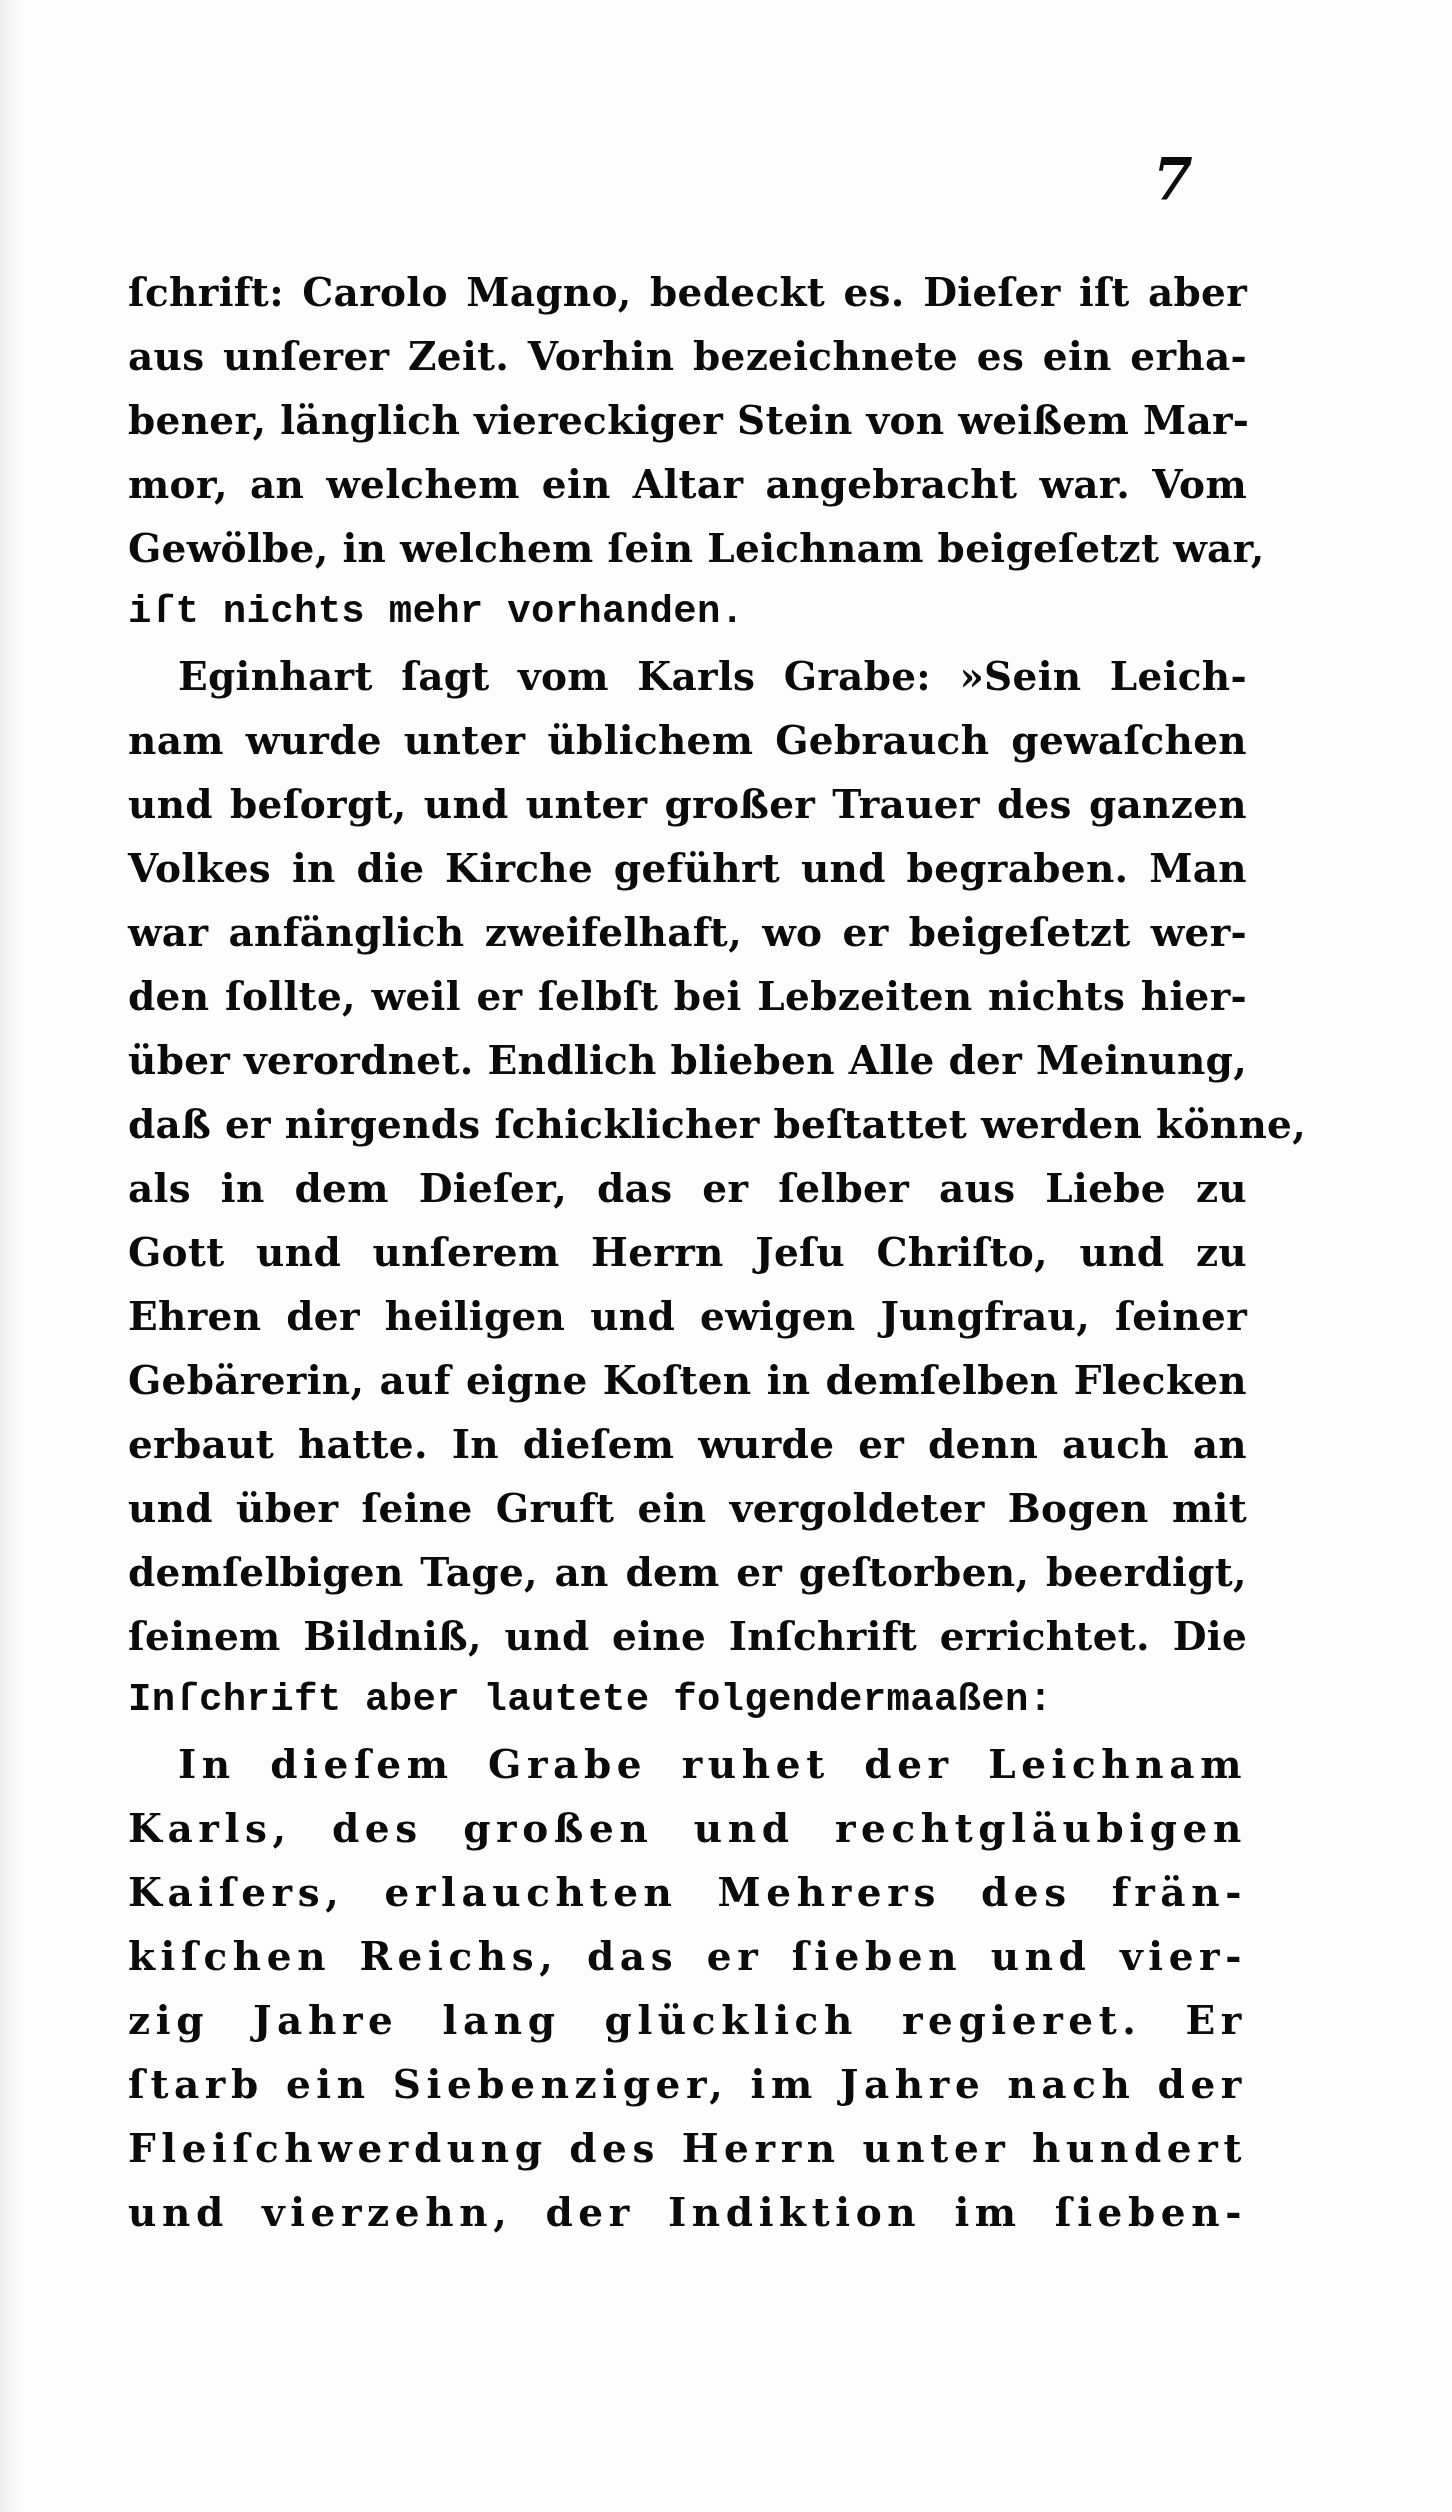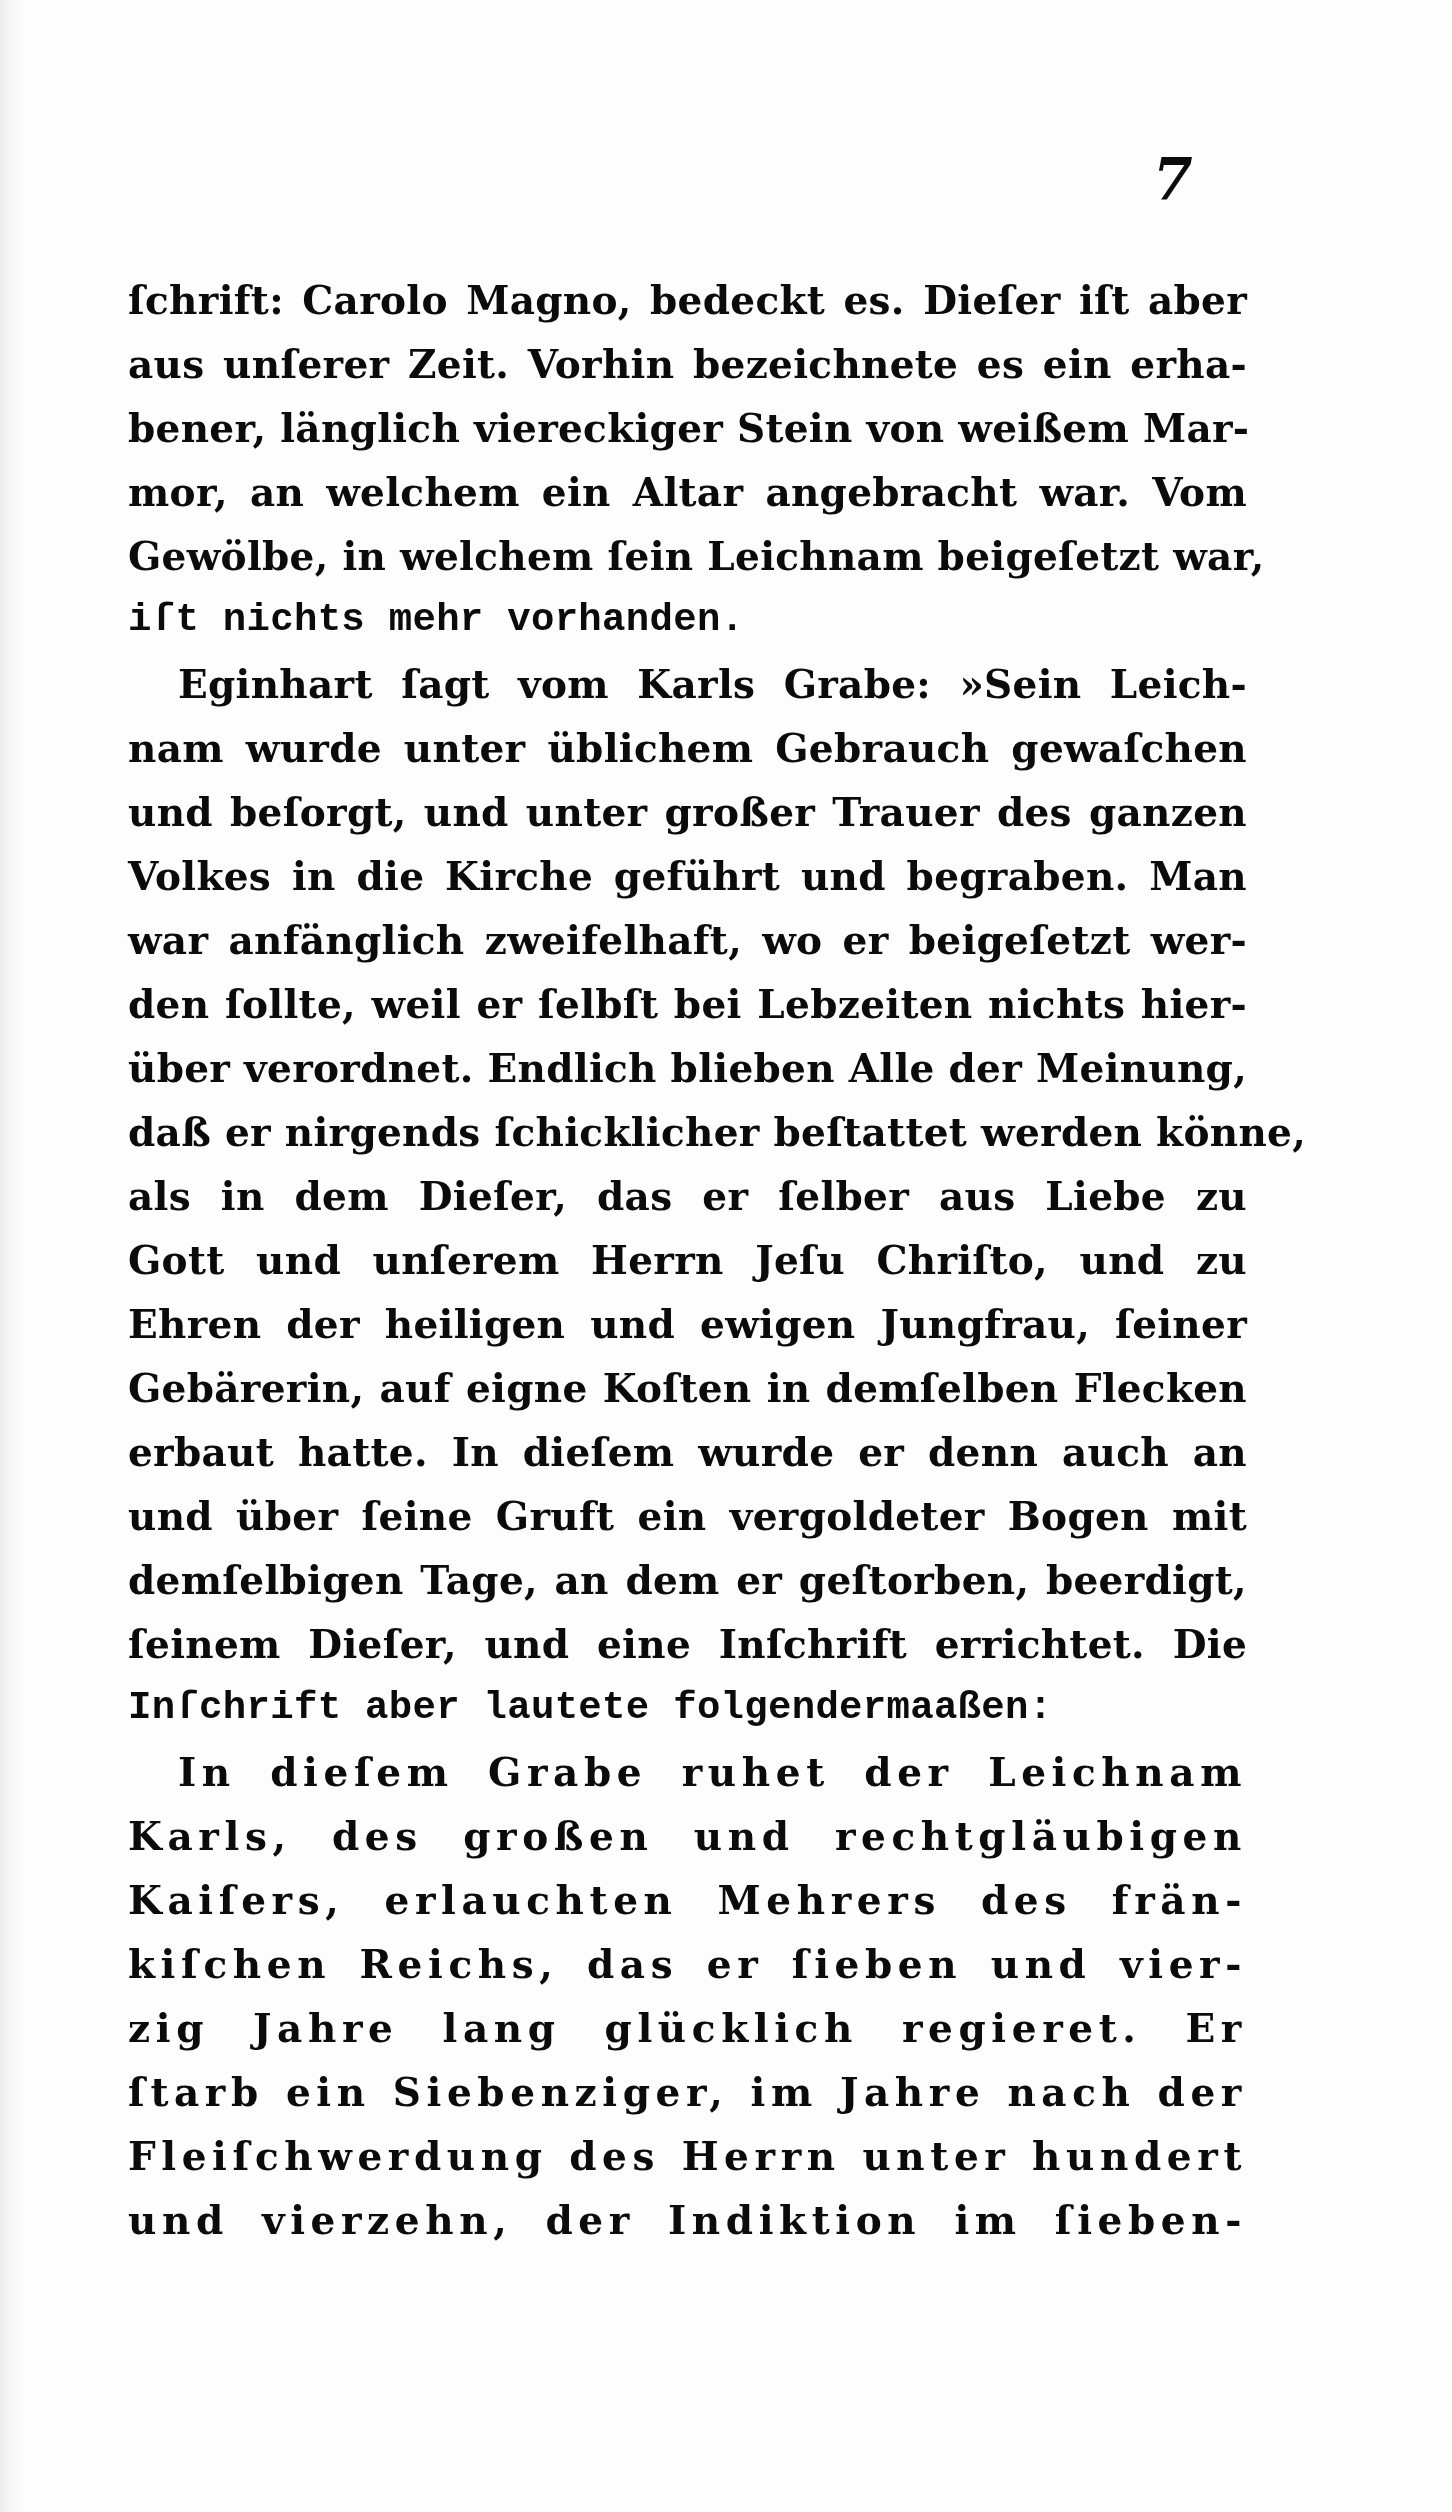--- a/index.html
+++ b/index.html
@@ -31,21 +31,21 @@
       top: 150px;
       left: 1153px;
       font-size: 57px;
       font-weight: bold;
       font-style: italic;
       line-height: 1;
     }
     .text-block {
       position: absolute;
       left: 128px;
-      top: 268px;
+      top: 260px;
       width: 1119px;
     }
     .line {
       display: block;
       height: 64px;
       line-height: 64px;
       font-size: 39px;
       font-weight: bold;
       white-space: nowrap;
       text-align: justify;
@@ -93,21 +93,21 @@
       <span class="line">den ſollte, weil er ſelbſt bei Lebzeiten nichts hier-</span>
       <span class="line">über verordnet. Endlich blieben Alle der Meinung,</span>
       <span class="line">daß er nirgends ſchicklicher beſtattet werden könne,</span>
       <span class="line">als in dem Dieſer, das er ſelber aus Liebe zu</span>
       <span class="line">Gott und unſerem Herrn Jeſu Chriſto, und zu</span>
       <span class="line">Ehren der heiligen und ewigen Jungfrau, ſeiner</span>
       <span class="line">Gebärerin, auf eigne Koſten in demſelben Flecken</span>
       <span class="line">erbaut hatte. In dieſem wurde er denn auch an</span>
       <span class="line">und über ſeine Gruft ein vergoldeter Bogen mit</span>
       <span class="line">demſelbigen Tage, an dem er geſtorben, beerdigt,</span>
-      <span class="line">ſeinem Dieſer, und eine Inſchrift errichtet. Die</span>
+      <span class="line">ſeinem Bildniß, und eine Inſchrift errichtet. Die</span>
       <span class="line last">Inſchrift aber lautete folgendermaaßen:</span>
     </div>
 
     <div class="paragraph inscription">
       <span class="line indent">In dieſem Grabe ruhet der Leichnam</span>
       <span class="line">Karls, des großen und rechtgläubigen</span>
       <span class="line">Kaiſers, erlauchten Mehrers des frän-</span>
       <span class="line">kiſchen Reichs, das er ſieben und vier-</span>
       <span class="line">zig Jahre lang glücklich regieret. Er</span>
       <span class="line">ſtarb ein Siebenziger, im Jahre nach der</span>

